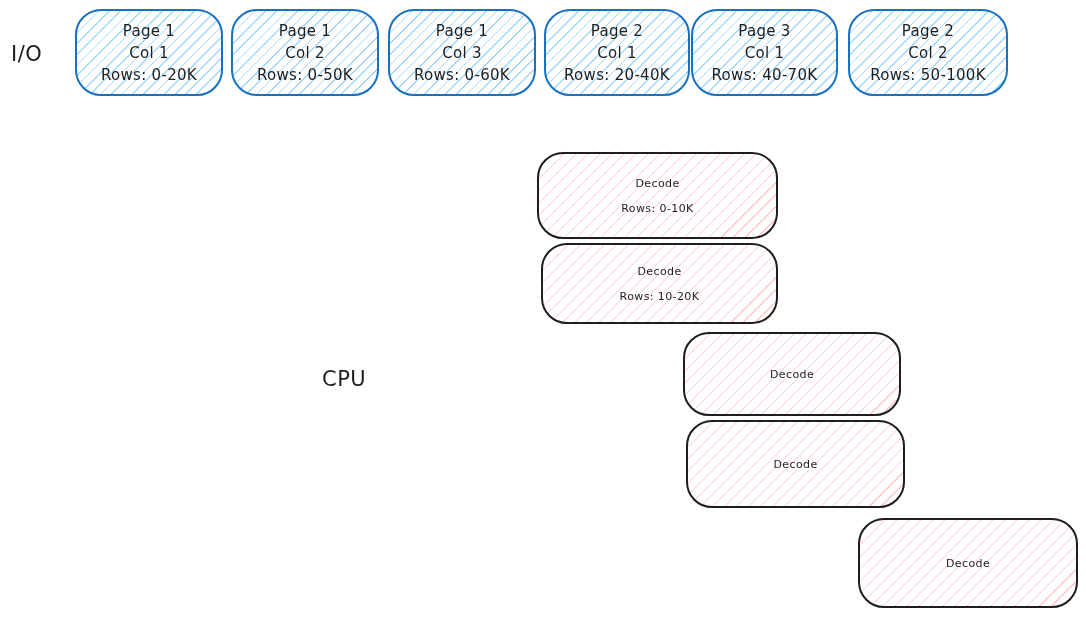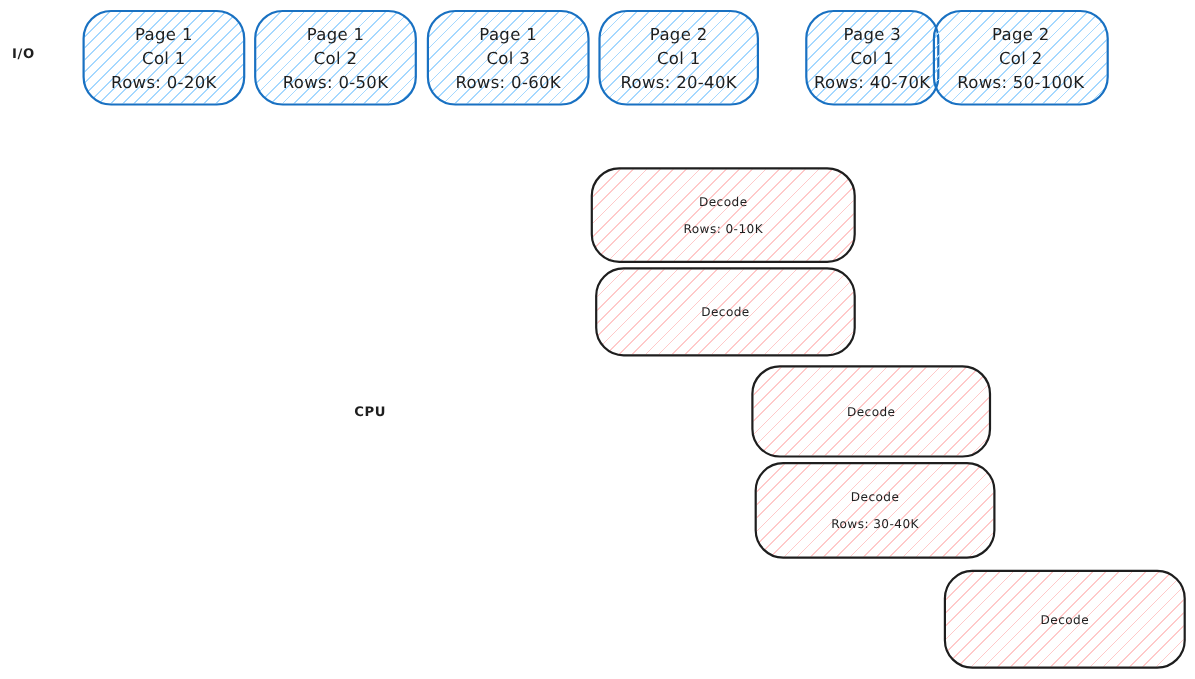--- a/index.html
+++ b/index.html
@@ -18,25 +18,24 @@
   }
   .canvas {
     position: relative;
     width: 1086px;
     height: 617px;
     background: var(--canvas-bg, #ffffff);
     overflow: hidden;
   }
   .row-label {
     position: absolute;
-    font-size: 12px;
+    font-size: 21px;
     letter-spacing: 0.5px;
     color: var(--text, #1e1e1e);
     white-space: nowrap;
-    font-weight: bold;
   }
   .row-label.io  { left: 11px;  top: 42px; }
   .row-label.cpu { left: 302px; top: 367px; margin-left: 20px; }
 
   .box {
     position: absolute;
     border-radius: 26px;
     display: flex;
     flex-direction: column;
     align-items: center;
@@ -76,21 +75,21 @@
     font-size: 11px;
     line-height: 25px;
     letter-spacing: 0.4px;
   }
 
   
   .io-1 { left: 75px;  width: 148px; }
   .io-2 { left: 231px; width: 148px; }
   .io-3 { left: 388px; width: 148px; }
   .io-4 { left: 544px; width: 146px; }
-  .io-5 { left: 732px; width: 122px; }
+  .io-5 { left: 691px; width: 147px; }
   .io-6 { left: 848px; width: 160px; }
 
   
   .cpu-1 { left: 537px; top: 152px; width: 241px; height: 87px; }
   .cpu-2 { left: 541px; top: 243px; width: 237px; height: 81px; }
   .cpu-3 { left: 683px; top: 332px; width: 218px; height: 84px; }
   .cpu-4 { left: 686px; top: 420px; width: 219px; height: 88px; }
   .cpu-5 { left: 858px; top: 518px; width: 220px; height: 90px; }
 </style>
 </head>
@@ -131,25 +130,25 @@
     <div class="line">Col 2</div>
     <div class="line">Rows: 50-100K</div>
   </div>
 
   <div class="box cpu-box cpu-1">
     <div class="line">Decode</div>
     <div class="line">Rows: 0-10K</div>
   </div>
   <div class="box cpu-box cpu-2">
     <div class="line">Decode</div>
+    <div class="line">Rows: 10-20K</div>
   </div>
   <div class="box cpu-box cpu-3">
     <div class="line">Decode</div>
   </div>
   <div class="box cpu-box cpu-4">
     <div class="line">Decode</div>
-    <div class="line">Rows: 30-40K</div>
   </div>
   <div class="box cpu-box cpu-5">
     <div class="line">Decode</div>
   </div>
 
 </div>
 
 </body></html>

